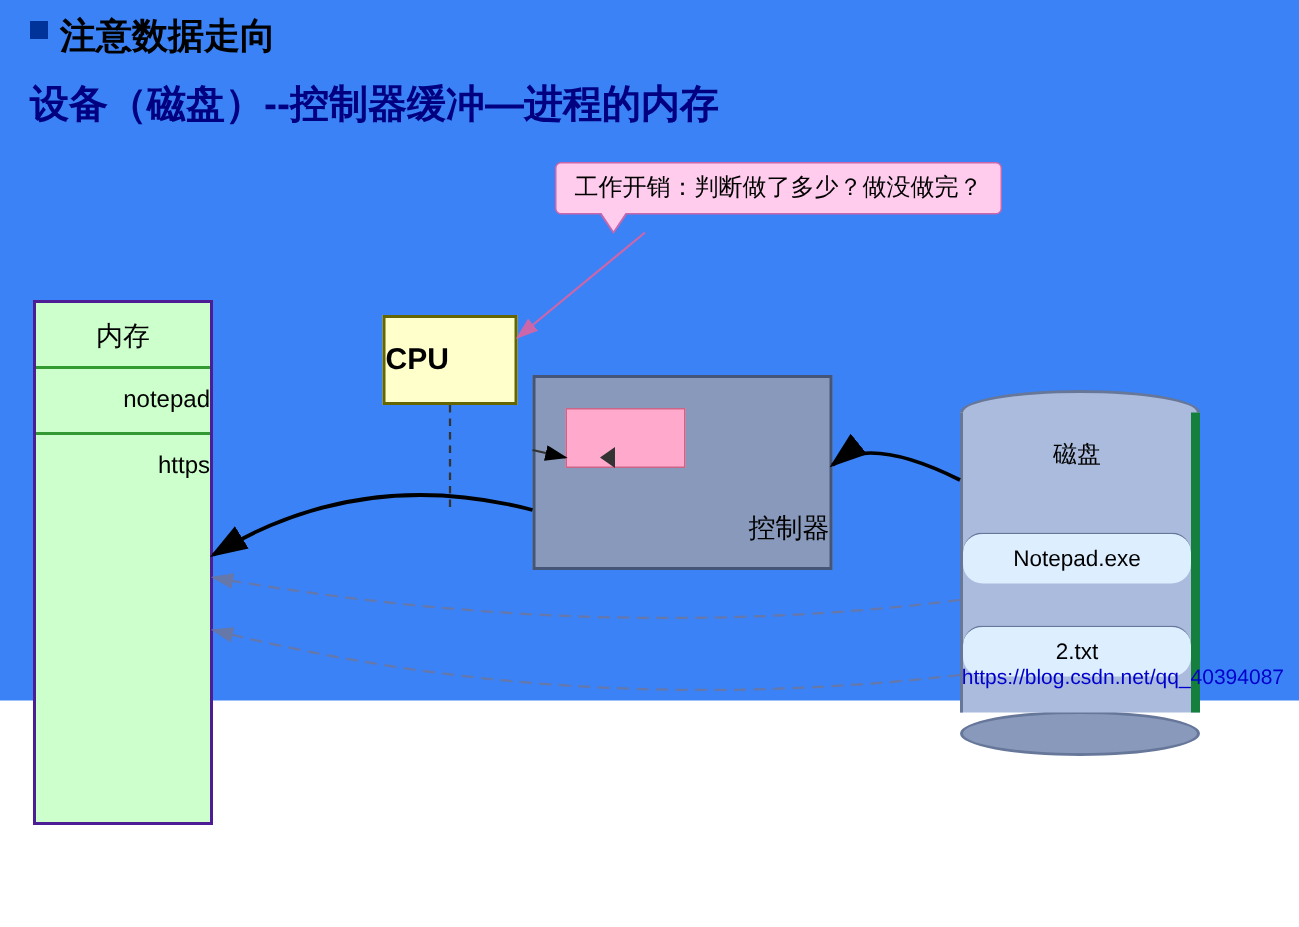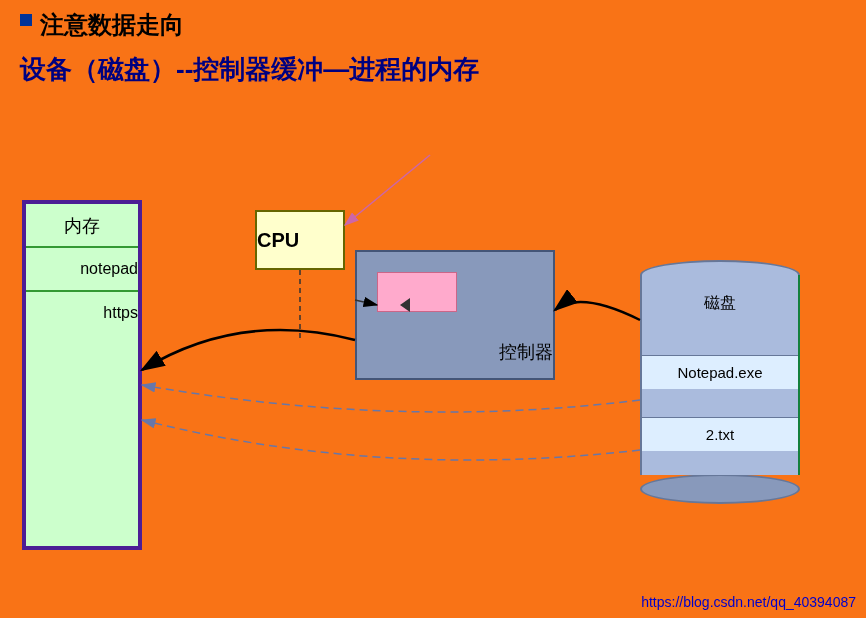--- a/index.html
+++ b/index.html
@@ -7,22 +7,22 @@
       width: 866px;
       height: 618px;
       background: #ffffff;
       font-family: "SimHei", "Microsoft YaHei", sans-serif;
       overflow: hidden;
       position: relative;
     }
 
     .slide-container {
       width: 866px;
-      height: 618px;
-      background: #f97316;
+      height: 467px;
+      background: #3b82f6;
       position: relative;
     }
 
     
     .title-area {
       position: absolute;
       top: 8px;
       left: 20px;
       display: flex;
       align-items: flex-start;
@@ -107,21 +107,21 @@
     }
 
     
     .memory-outer {
       position: absolute;
       top: 200px;
       left: 22px;
       width: 120px;
       height: 350px;
       background: #ccffcc;
-      border: 4px solid #4c1d95;
+      border: 2px solid #4c1d95;
     }
 
     .memory-label {
       text-align: center;
       padding: 10px 0 8px 0;
       font-size: 18px;
       color: #000000;
     }
 
     .memory-divider {
@@ -189,21 +189,21 @@
       background: #aabbdd;
       border: 2px solid #667799;
       border-radius: 50%;
     }
 
     .disk-body {
       width: 160px;
       height: 200px;
       background: #aabbdd;
       border-left: 2px solid #667799;
-      border-right: 2px solid #15803d;
+      border-right: 6px solid #15803d;
       position: relative;
       margin-top: -15px;
     }
 
     .disk-bottom {
       width: 160px;
       height: 30px;
       background: #8899bb;
       border: 2px solid #667799;
       border-radius: 50%;
@@ -223,20 +223,21 @@
     .disk-file-row {
       position: absolute;
       left: 0;
       right: 0;
       text-align: center;
       font-size: 15px;
       color: #000000;
       background: #ddeeff;
       border-top: 1px solid #667799;
       padding: 8px 0;
+      border-radius: 13px;
     }
 
     .disk-file-row-2 {
       top: 130px;
       margin-top: 12px;
     }
     .disk-file-row-1 {
       top: 80px;
     }
 
@@ -264,20 +265,25 @@
 
 <div class="slide-container">
 
   <div class="title-area">
     <div class="title-bullet"></div>
     <span class="title-text">注意数据走向</span>
   </div>
 
   <div class="subtitle-text">设备（磁盘）--控制器缓冲—进程的内存</div>
 
+  <div class="callout-box">
+    <span>工作开销：判断做了多少？做没做完？</span>
+    <div class="callout-tail-border"></div>
+    <div class="callout-tail"></div>
+  </div>
 
   <div class="cpu-box">
     <span>CPU</span>
   </div>
 
   <div class="memory-outer">
     <div class="memory-label">内存</div>
     <div class="memory-divider"></div>
     <div class="memory-row">
       <span>notepad</span>

